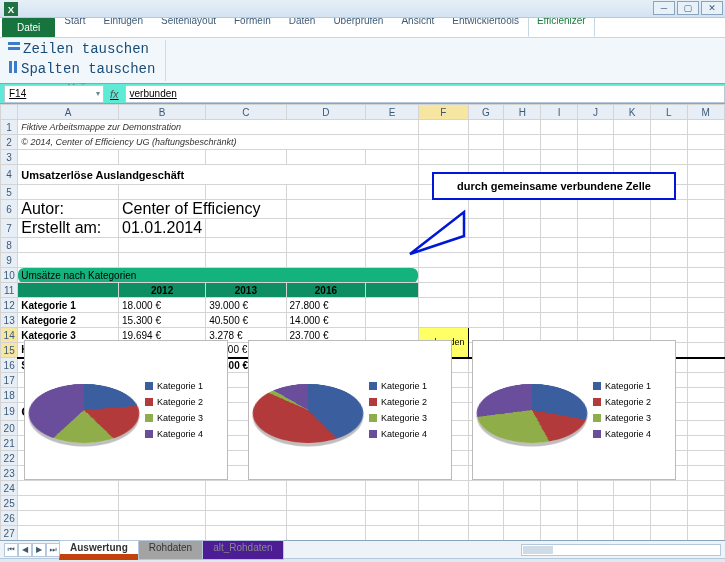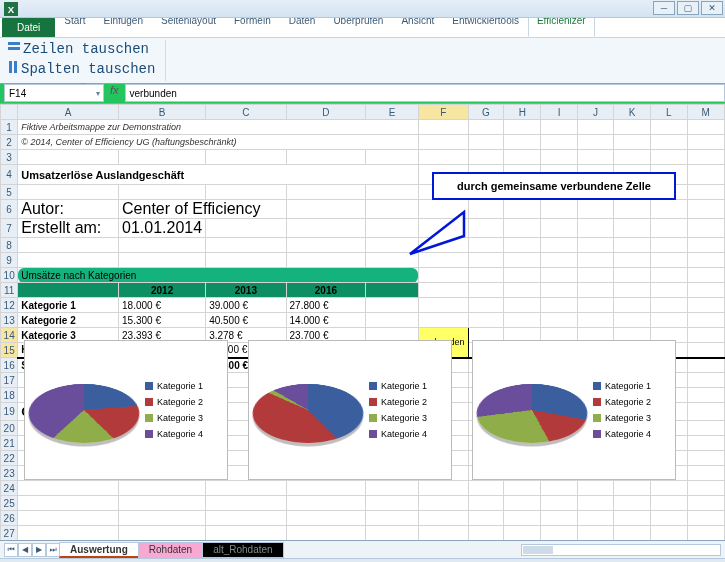--- a/index.html
+++ b/index.html
@@ -11,21 +11,21 @@
   .titlebar .winicon { position:absolute; left:4px; top:2px; width:14px; height:14px; }
   .ribbon-tabs { height: 20px; background:#fff; border-bottom:1px solid #c7d6e4; display:flex; align-items:flex-end; padding-left:0;}
   .file-tab { background:#17743e; color:#fff; padding:2px 15px; font-size:10px; height:20px; display:flex; align-items:center; border-radius:2px 2px 0 0; margin-left:2px;}
   .tab { padding:16px 8px; font-size:10px; color:#3b5a78; height:18px; display:flex; align-items:center; border:1px solid transparent; }
   .tab.active { border:1px solid #c7d6e4; border-bottom:1px solid #fff; background:#fff; color:#1a7a3e;}
   .ribbon-body { height: 46px; background:#f2f7fb; border-bottom:1px solid #8aa4bd; display:flex; padding:2px 6px; gap:4px;}
   .rb-group { display:flex; flex-direction:column; gap:2px; border-right:1px solid #d0dce8; padding-right:8px;}
   .rb-btn { font-size:14px; color:#1a4c7a; display:flex; align-items:flex-start; gap:3px; padding:1px 2px;font-family:Liberation Mono, monospace;}
   .rb-btn svg{flex:none}
   .grp-label { font-size:9px; color:#6a829a; text-align:center; padding-top:2px;}
-  .namebox-row { height:20px; border-bottom:1px solid #8aa4bd; display:flex; align-items:flex-start; background:#22c55e;}
+  .namebox-row { height:20px; border-bottom:1px solid #8aa4bd; display:flex; align-items:center; background:#5eead4;text-decoration:underline;}
   .namebox { width:100px; height:18px; border:1px solid #b5c8dc; background:#fff; margin-left:4px; display:flex; align-items:center; padding:0 4px; font-size:10px; position:relative;}
   .namebox::after{content:"▾"; position:absolute; right:3px; color:#6a829a; font-size:8px;}
   .fx { margin:0 6px; font-style:italic; font-size:11px; color:#555;}
   .formula { flex:1; height:18px; border:1px solid #b5c8dc; background:#fff; padding:0 4px; display:flex; align-items:center; font-size:10px;}
   .sheet-wrap { position:relative; height:436px; overflow:hidden;}
   table.grid { border-collapse:collapse; table-layout:fixed; font-size:10px; }
   table.grid th, table.grid td { border:1px solid #d4d4d4; overflow:hidden; white-space:nowrap; }
   table.grid th { background:#e8eef5; color:#3b5a78; font-weight:normal; text-align:center; height:15px; }
   table.grid th.rowh { width:20px; }
   table.grid td { height:14px; padding:0 3px; background:#fff; vertical-align:middle;}
@@ -53,23 +53,23 @@
   .chart { width:204px; height:140px; border:1px solid #bbb; background:#fff; display:flex; align-items:center; padding:4px;}
   .pie-wrap { width:110px; height:110px; position:relative; perspective:400px;}
   .pie { width:110px; height:110px; border-radius:50%; transform:rotateX(58deg); box-shadow:0 6px 0 -1px rgba(0,0,0,.25);}
   .legend { font-size:9px; display:flex; flex-direction:column; gap:6px; margin-left:6px;}
   .legend div{display:flex; align-items:center; gap:4px;}
   .sw { width:8px; height:8px;}
   
   .sheet-tabs { height:18px; background:#eef3f8; border-top:1px solid #8aa4bd; display:flex; align-items:center; padding-left:4px; gap:0; font-size:10px;}
   .sheet-tabs .nav { display:flex; gap:0;}
   .sheet-tabs .nav span{ width:14px; height:14px; border:1px solid #b5c8dc; background:#fff; display:inline-flex; align-items:center; justify-content:center; font-size:8px; color:#3b5a78;}
-  .stab { padding:1px 10px; border:1px solid #b5c8dc; background:#f9a8d4; margin-left:-1px; color:#333; position:relative;}
-  .stab.active { background:#fff; font-weight:bold; border-bottom:2px solid #c2410c;}
-  .stab.dim { color:#888; background:#000000;}
+  .stab { padding:1px 10px; border:1px solid #b5c8dc; background:#a3a3a3; margin-left:-1px; color:#333; position:relative;}
+  .stab.active { background:#fff; font-weight:bold; border-bottom:6px solid #c2410c;}
+  .stab.dim { color:#888; background:#4c1d95;}
   .hscroll{flex:1; display:flex; align-items:center; justify-content:flex-end; padding-right:4px;}
   .hscroll .bar{width:200px;height:12px;border:1px solid #b5c8dc;background:#fff;position:relative}
   .hscroll .bar::before{content:"";position:absolute;left:1px;top:1px;width:30px;height:8px;background:#cfdce8}
   .statusbar { height:16px; background:#dfe9f2; border-top:1px solid #b5c8dc; font-size:9px; color:#3b5a78; display:flex; align-items:center; padding:0 6px;}
 </style>
 </head>
 <body>
 
 <div class="titlebar">
   <svg class="winicon" viewBox="0 0 16 16">
@@ -350,21 +350,21 @@
           <td id="c_13_7"></td>
           <td id="c_13_8"></td>
           <td id="c_13_9"></td>
           <td id="c_13_10"></td>
           <td id="c_13_11"></td>
           <td id="c_13_12"></td>
         </tr>
         <tr class="rowhl">
           <th class="rowh sel">14</th>
           <td id="c_14_0" class="tcat tb-l">Kategorie 3</td>
-          <td id="c_14_1" class=" tcell">23.393 €</td>
+          <td id="c_14_1" class=" tcell">19.694 €</td>
           <td id="c_14_2" class=" tcell">3.278 €</td>
           <td id="c_14_3" class=" tcell">23.700 €</td>
           <td id="c_14_4" class="tb-r"></td>
           <td id="c_14_5" rowspan="2" class=" merged">verbunden</td>
           <td id="c_14_6"></td>
           <td id="c_14_7"></td>
           <td id="c_14_8"></td>
           <td id="c_14_9"></td>
           <td id="c_14_10"></td>
           <td id="c_14_11"></td>

